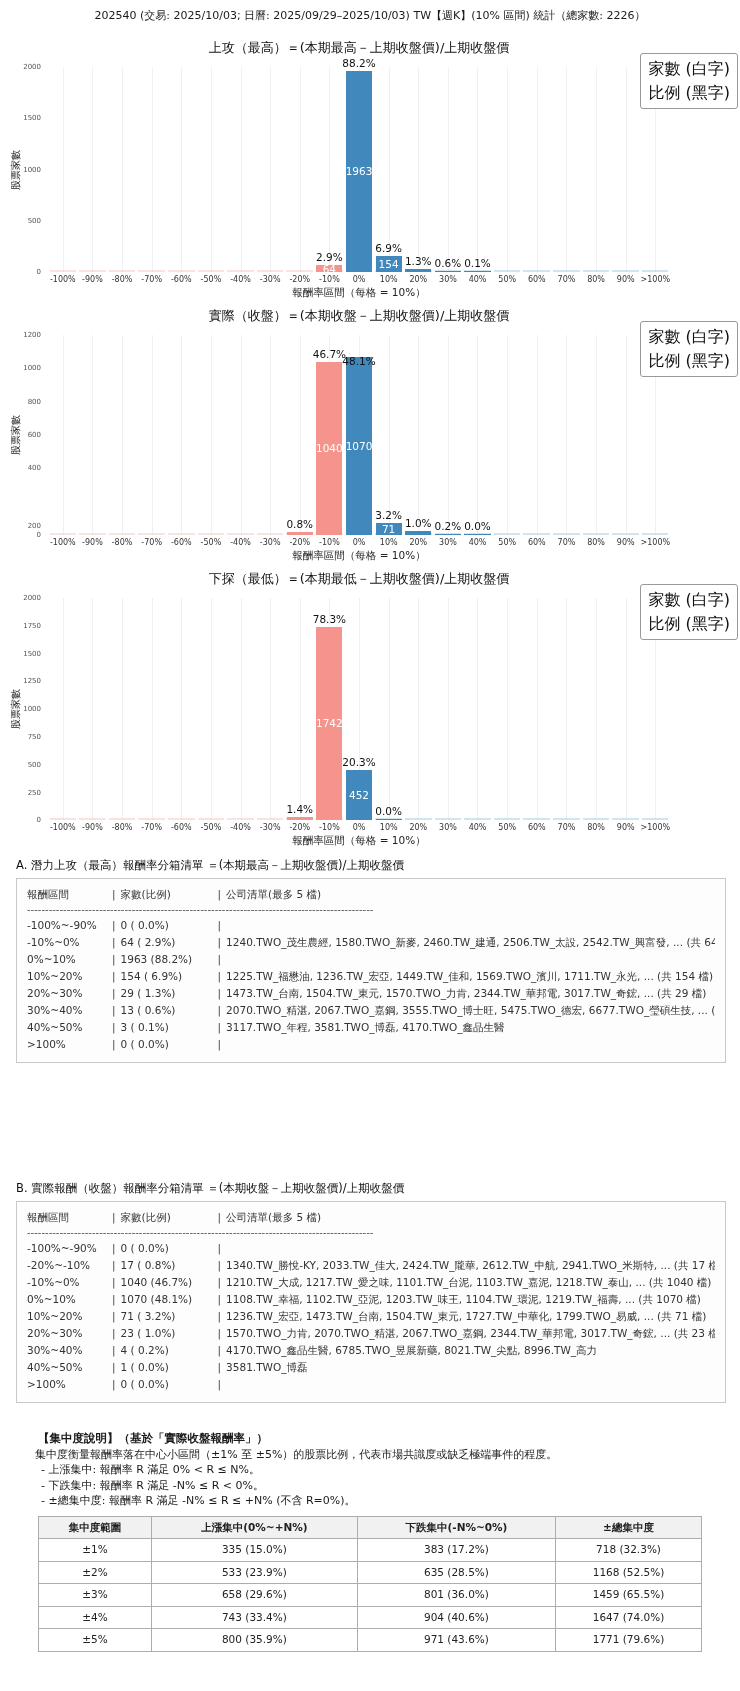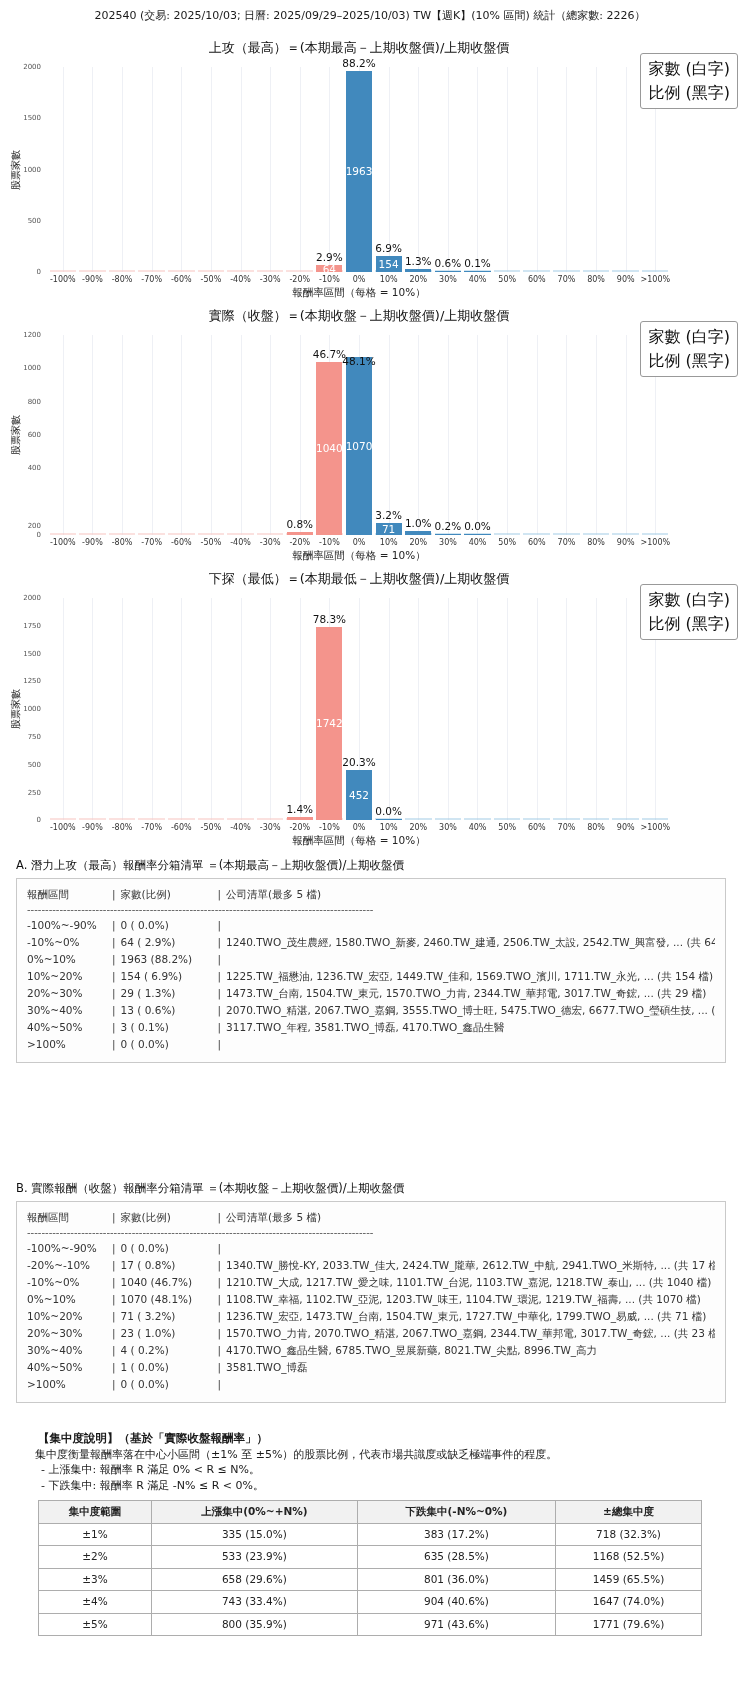--- a/index.html
+++ b/index.html
@@ -496,20 +496,21 @@
     </div>
   </div>
 
 <div class="gap-b"></div>
 
 <div class="conc">
   <div class="conc-heading">【集中度說明】（基於「實際收盤報酬率」）</div>
   <div class="conc-line">集中度衡量報酬率落在中心小區間（±1% 至 ±5%）的股票比例，代表市場共識度或缺乏極端事件的程度。</div>
   <div class="conc-bullet">- 上漲集中: 報酬率 R 滿足 0% &lt; R ≤ N%。</div>
   <div class="conc-bullet">- 下跌集中: 報酬率 R 滿足 -N% ≤ R &lt; 0%。</div>
+  <div class="conc-bullet">- ±總集中度: 報酬率 R 滿足 -N% ≤ R ≤ +N% (不含 R=0%)。</div>
   <table class="conc-table" id="conc-table">
       <thead>
         <tr>
           <th>集中度範圍</th>
           <th>上漲集中(0%~+N%)</th>
           <th>下跌集中(-N%~0%)</th>
           <th>±總集中度</th>
         </tr>
       </thead>
       <tbody>

